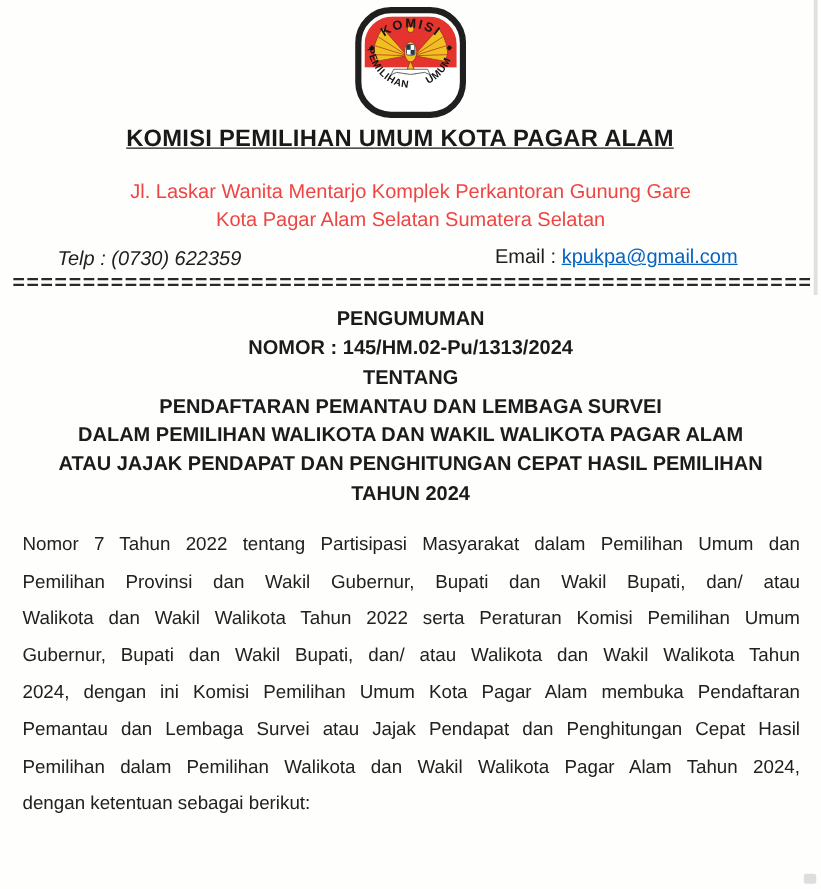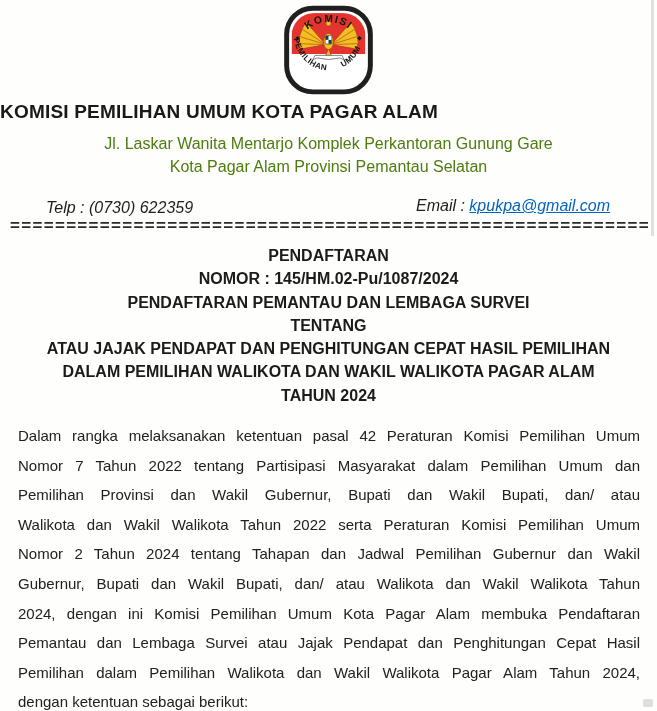--- a/index.html
+++ b/index.html
@@ -2,30 +2,30 @@
 <html><head>
 <meta charset="utf-8">
 <style>
   html,body { margin:0; padding:0; background:#ffffff; }
   .page {
     position:relative; width:657px; height:711px; background:#fefefd;
     color:#1e1e1e; font-family:"Liberation Sans", sans-serif; overflow:hidden;
   }
   .logo { position:absolute; left:281px; top:5px; width:95px; height:90px; }
   .org-name {
-    position:absolute; top:101px; left:0; width:539px; text-align:left;
-    font-weight:bold; font-size:19px; letter-spacing:0.2px; color:#191919;
+    position:absolute; top:101px; left:0; width:539px; text-align:right;
+    font-weight:bold; font-size:19px; letter-spacing:0.2px; color:#191919;text-decoration:underline;
   }
   .address {
-    position:absolute; top:132px; left:0; width:657px; text-align:center;
-    font-size:16px; line-height:23px; color:#4d7c0f;
+    position:absolute; top:142px; left:0; width:657px; text-align:center;
+    font-size:16px; line-height:23px; color:#ef4444;
   }
   .contact { position:absolute; top:197px; left:0; width:657px; font-size:16px; }
   .telp { position:absolute; left:46px; top:2px;font-style:italic; }
-  .email { position:absolute; left:416px; top:0;font-style:italic; }
+  .email { position:absolute; left:396px; top:0; }
   .email-link { text-decoration:underline; cursor:pointer; }
   .separator {
     position:absolute; top:216px; left:10px; width:638px; overflow:hidden;
     white-space:nowrap; font-weight:bold; font-size:17px; letter-spacing:1.3px;
     color:#2a2a2a;
   }
   .announce {
     position:absolute; top:244px; left:18px; width:621px; text-align:center;
     font-weight:bold; font-size:16px; line-height:23.3px; color:#1b1b1b;
   }
@@ -94,46 +94,44 @@
         <textPath href="#arcBottom" startOffset="79%" text-anchor="middle">UMUM</textPath>
       </text>
       <rect x="13.8" y="35.2" width="3.6" height="3.6" transform="rotate(45 15.6 37)" fill="#141414"></rect>
       <rect x="82.6" y="35.2" width="3.6" height="3.6" transform="rotate(45 84.4 37)" fill="#141414"></rect>
     </svg>
   </div>
 
   <div class="org-name">KOMISI PEMILIHAN UMUM KOTA PAGAR ALAM</div>
   <div class="address">
     <div>Jl. Laskar Wanita Mentarjo Komplek Perkantoran Gunung Gare</div>
-    <div>Kota Pagar Alam Provinsi Pemantau Selatan</div>
+    <div>Kota Pagar Alam Selatan Sumatera Selatan</div>
   </div>
 
   <div class="contact">
     <span class="telp">Telp : (0730) 622359</span>
     <span class="email"><span>Email : </span><span class="email-link" style="color: rgb(5, 99, 193);">kpukpa@gmail.com</span></span>
   </div>
 
   <div class="separator">================================================================</div>
 
   <div class="announce">
-    <div>PENDAFTARAN</div>
-    <div>NOMOR : 145/HM.02-Pu/1087/2024</div>
+    <div>PENGUMUMAN</div>
+    <div>NOMOR : 145/HM.02-Pu/1313/2024</div>
+    <div>TENTANG</div>
     <div>PENDAFTARAN PEMANTAU DAN LEMBAGA SURVEI</div>
-    <div>TENTANG</div>
+    <div>DALAM PEMILIHAN WALIKOTA DAN WAKIL WALIKOTA PAGAR ALAM</div>
     <div>ATAU JAJAK PENDAPAT DAN PENGHITUNGAN CEPAT HASIL PEMILIHAN</div>
-    <div>DALAM PEMILIHAN WALIKOTA DAN WAKIL WALIKOTA PAGAR ALAM</div>
     <div>TAHUN 2024</div>
   </div>
 
   <div class="body-text">
-    <div class="line">Dalam rangka melaksanakan ketentuan pasal 42 Peraturan Komisi Pemilihan Umum</div>
     <div class="line">Nomor 7 Tahun 2022 tentang Partisipasi Masyarakat dalam Pemilihan Umum dan</div>
     <div class="line">Pemilihan Provinsi dan Wakil Gubernur, Bupati dan Wakil Bupati, dan/ atau</div>
     <div class="line">Walikota dan Wakil Walikota Tahun 2022 serta Peraturan Komisi Pemilihan Umum</div>
-    <div class="line">Nomor 2 Tahun 2024 tentang Tahapan dan Jadwal Pemilihan Gubernur dan Wakil</div>
     <div class="line">Gubernur, Bupati dan Wakil Bupati, dan/ atau Walikota dan Wakil Walikota Tahun</div>
     <div class="line">2024, dengan ini Komisi Pemilihan Umum Kota Pagar Alam membuka Pendaftaran</div>
     <div class="line">Pemantau dan Lembaga Survei atau Jajak Pendapat dan Penghitungan Cepat Hasil</div>
     <div class="line">Pemilihan dalam Pemilihan Walikota dan Wakil Walikota Pagar Alam Tahun 2024,</div>
     <div class="line last">dengan ketentuan sebagai berikut:</div>
   </div>
 
   <div class="scan-edge"></div>
   <div class="scan-mark"></div>
 </div>

